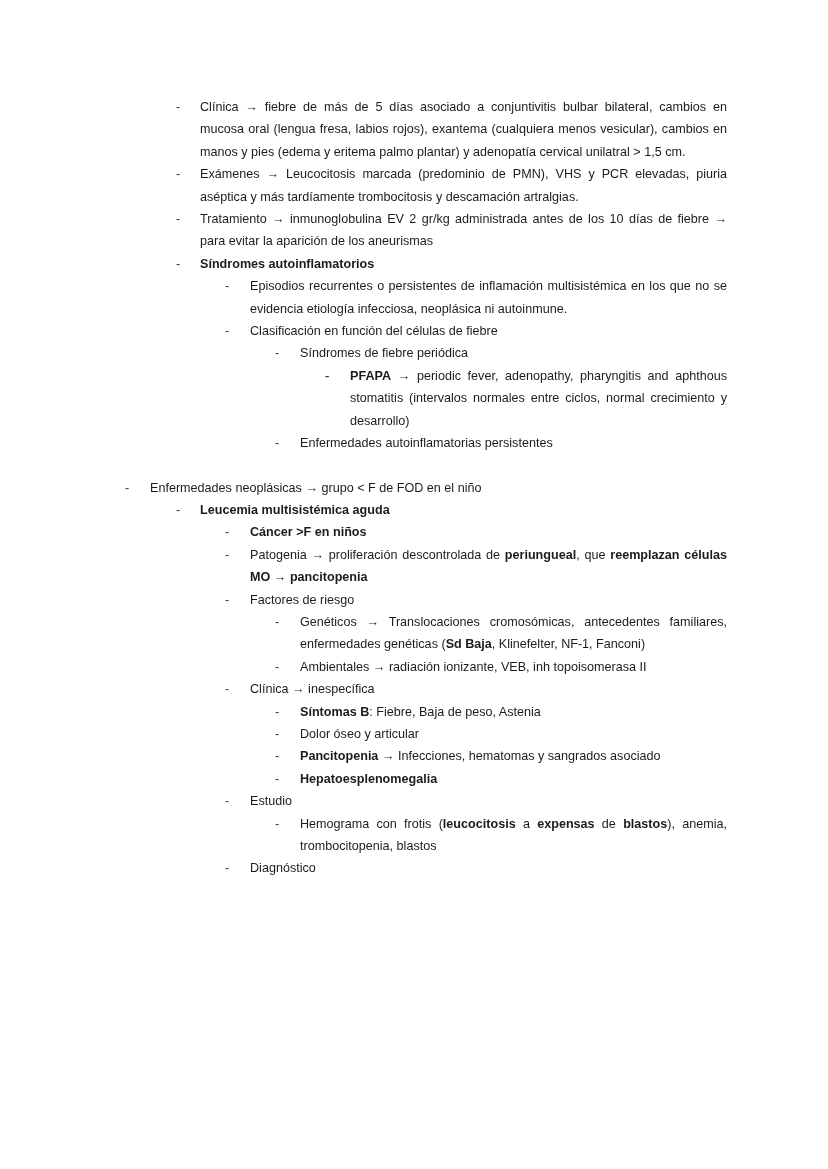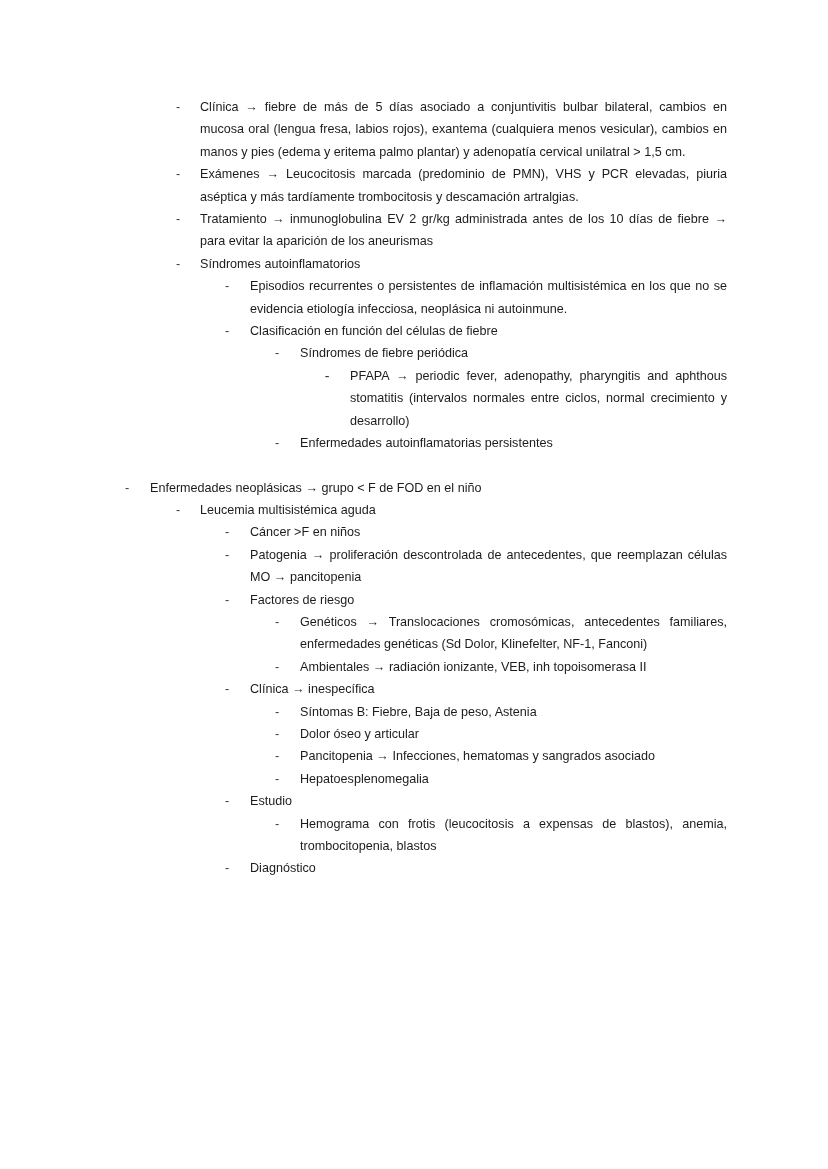--- a/index.html
+++ b/index.html
@@ -56,21 +56,21 @@
   
   .lvl0 { margin-left: 125px; padding-left: 25px; padding-right: 101px; }
   .lvl1 { margin-left: 176px; padding-left: 24px; padding-right: 101px; }
   .lvl2 { margin-left: 225px; padding-left: 25px; padding-right: 101px; }
   .lvl3 { margin-left: 275px; padding-left: 25px; padding-right: 101px; }
   .lvl4 { margin-left: 325px; padding-left: 25px; padding-right: 101px; }
 
   
   .txt { text-align-last: left; }
 
-  .b { font-weight: normal; }
+  .b { font-weight: bold; }
   .gap { height: 22px; }
 </style>
 </head>
 <body>
 
 <div class="page">
   <div class="outline" id="outline-root">
       <div class="li lvl1">
         <span class="bullet">-</span>
         <span class="txt">Clínica → fiebre de más de 5 días asociado a conjuntivitis bulbar bilateral, cambios en mucosa oral (lengua fresa, labios rojos), exantema (cualquiera menos vesicular), cambios en manos y pies (edema y eritema palmo plantar) y adenopatía cervical unilatral &gt; 1,5 cm.</span>
@@ -118,29 +118,29 @@
       <div class="li lvl1">
         <span class="bullet">-</span>
         <span class="txt b">Leucemia multisistémica aguda</span>
       </div>
       <div class="li lvl2">
         <span class="bullet">-</span>
         <span class="txt b">Cáncer &gt;F en niños</span>
       </div>
       <div class="li lvl2">
         <span class="bullet">-</span>
-        <span class="txt"><span>Patogenia → proliferación descontrolada de </span><span class="b">antecedentes</span><span>, que </span><span class="b">reemplazan células MO → pancitopenia</span></span>
+        <span class="txt"><span>Patogenia → proliferación descontrolada de </span><span class="b">periungueal</span><span>, que </span><span class="b">reemplazan células MO → pancitopenia</span></span>
       </div>
       <div class="li lvl2">
         <span class="bullet">-</span>
         <span class="txt">Factores de riesgo</span>
       </div>
       <div class="li lvl3">
         <span class="bullet">-</span>
-        <span class="txt"><span>Genéticos → Translocaciones cromosómicas, antecedentes familiares, enfermedades genéticas (</span><span class="b">Sd Dolor</span><span>, Klinefelter, NF-1, Fanconi)</span></span>
+        <span class="txt"><span>Genéticos → Translocaciones cromosómicas, antecedentes familiares, enfermedades genéticas (</span><span class="b">Sd Baja</span><span>, Klinefelter, NF-1, Fanconi)</span></span>
       </div>
       <div class="li lvl3">
         <span class="bullet">-</span>
         <span class="txt">Ambientales → radiación ionizante, VEB, inh topoisomerasa II</span>
       </div>
       <div class="li lvl2">
         <span class="bullet">-</span>
         <span class="txt">Clínica → inespecífica</span>
       </div>
       <div class="li lvl3">

